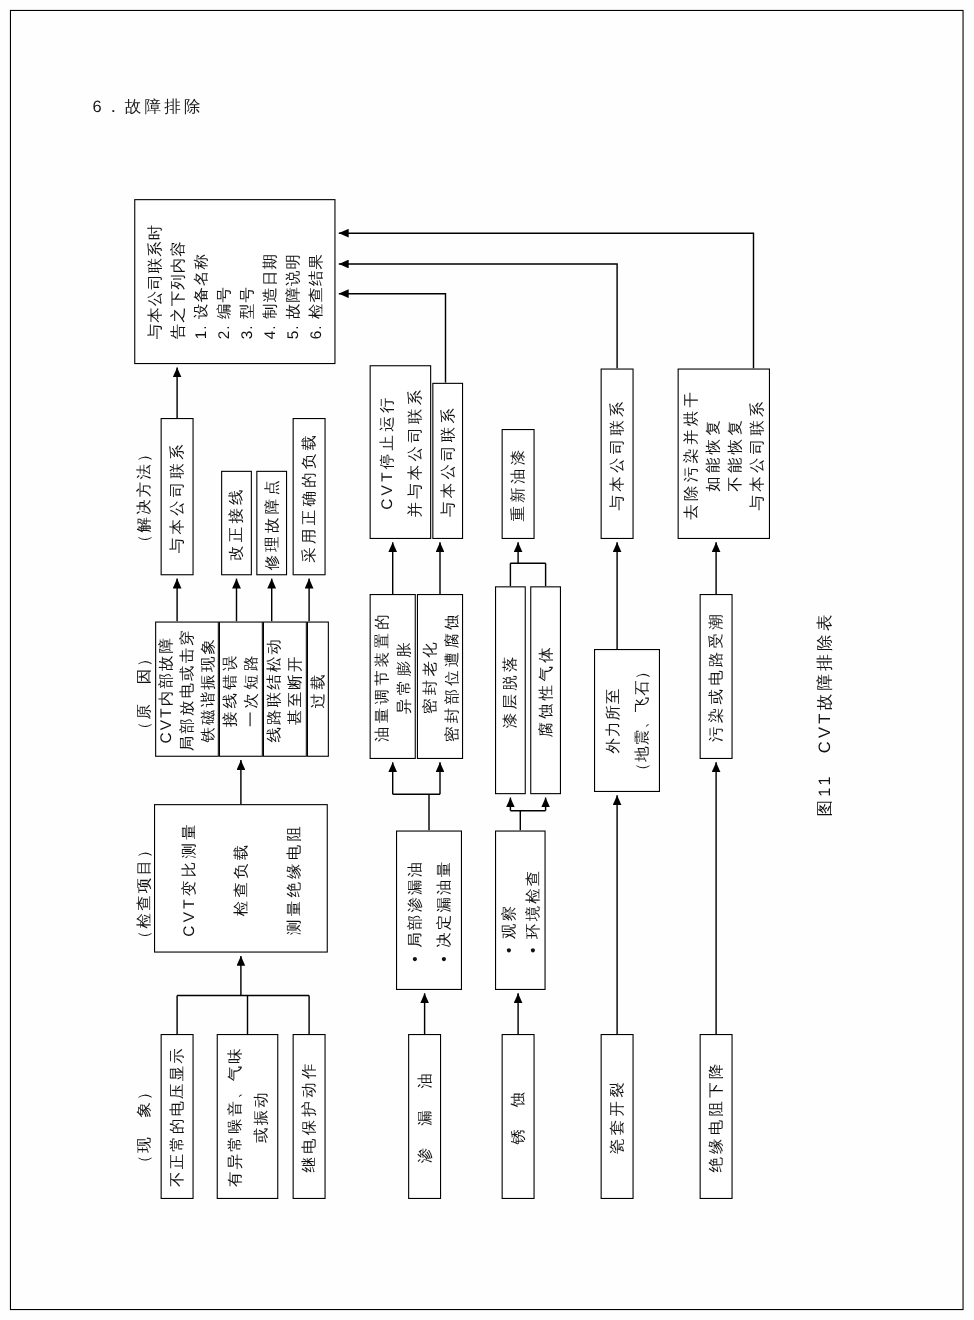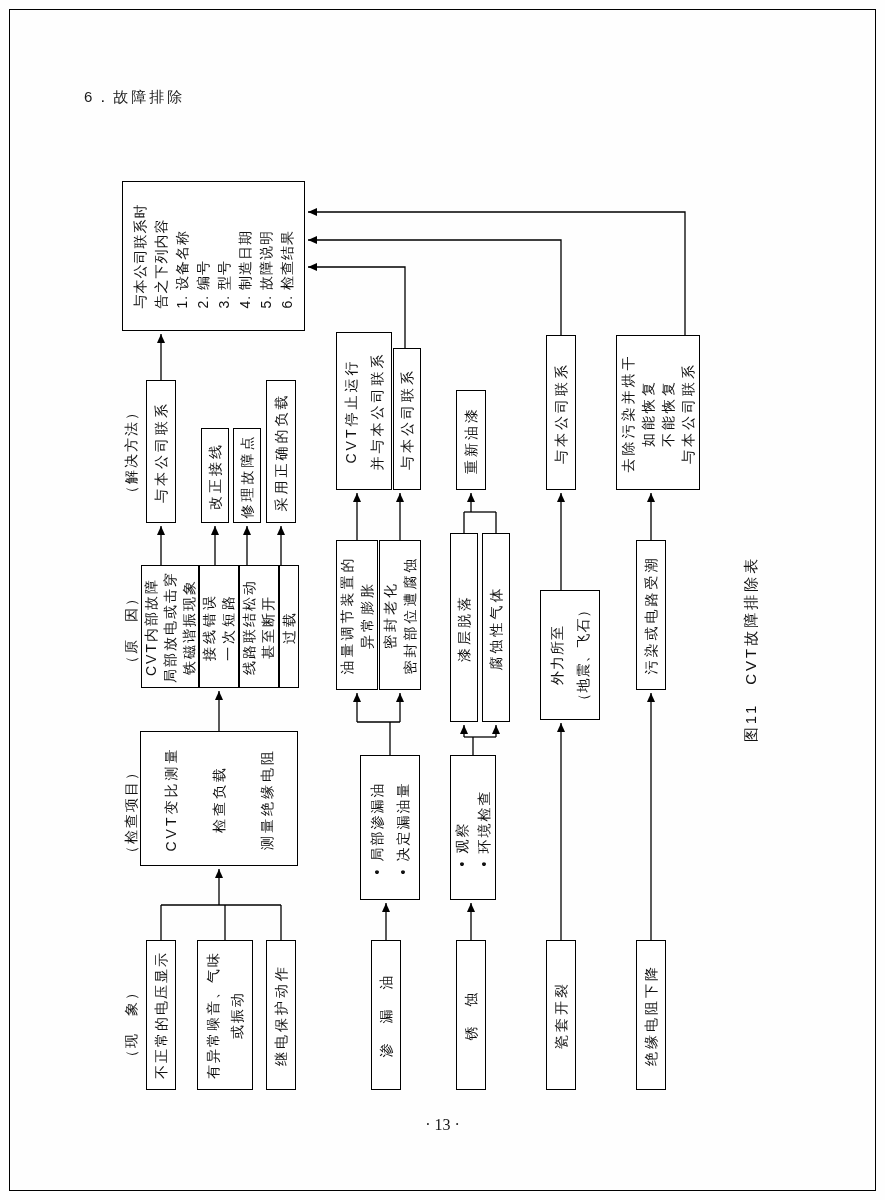--- a/index.html
+++ b/index.html
@@ -27,21 +27,20 @@
   }
   svg.connectors { position: absolute; left: 0; top: 0; pointer-events: none; }
 </style>
 </head>
 <body>
 
 <div class="page">
   <div class="frame"></div>
 
   <div class="heading">6．故障排除</div>
-  <div class="pageno">· 13 ·</div>
 
   <svg class="connectors" width="885" height="1200" viewBox="0 0 885 1200">
     <defs>
       <marker id="arw" markerWidth="9" markerHeight="8" refX="9" refY="4" orient="auto" markerUnits="userSpaceOnUse">
         <path d="M0,0 L9,4 L0,8 Z" fill="#000"></path>
       </marker>
     </defs>
     <g stroke="#000" stroke-width="1.3" fill="none">
 
       <line x1="161" y1="380" x2="161" y2="334" marker-end="url(#arw)"></line>

